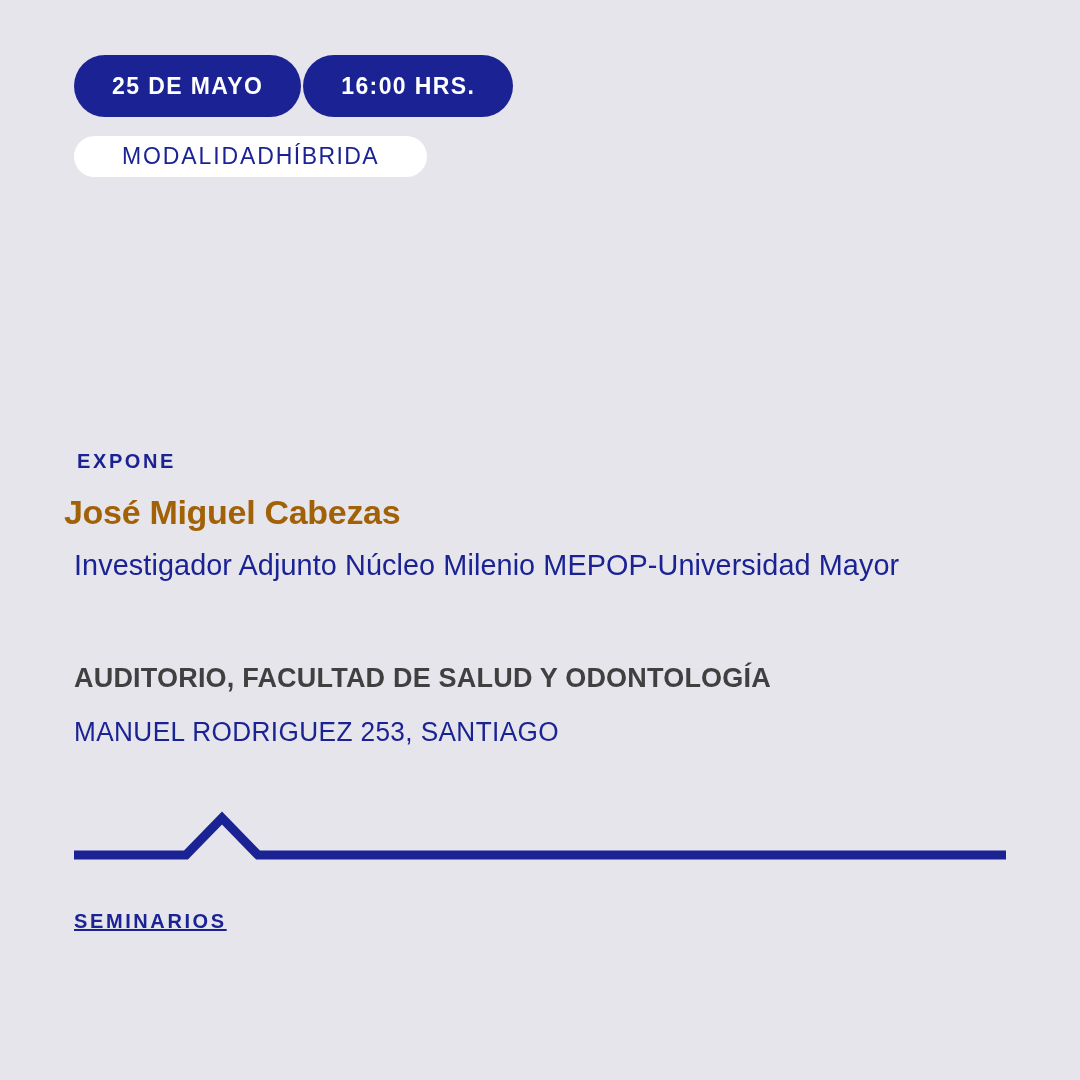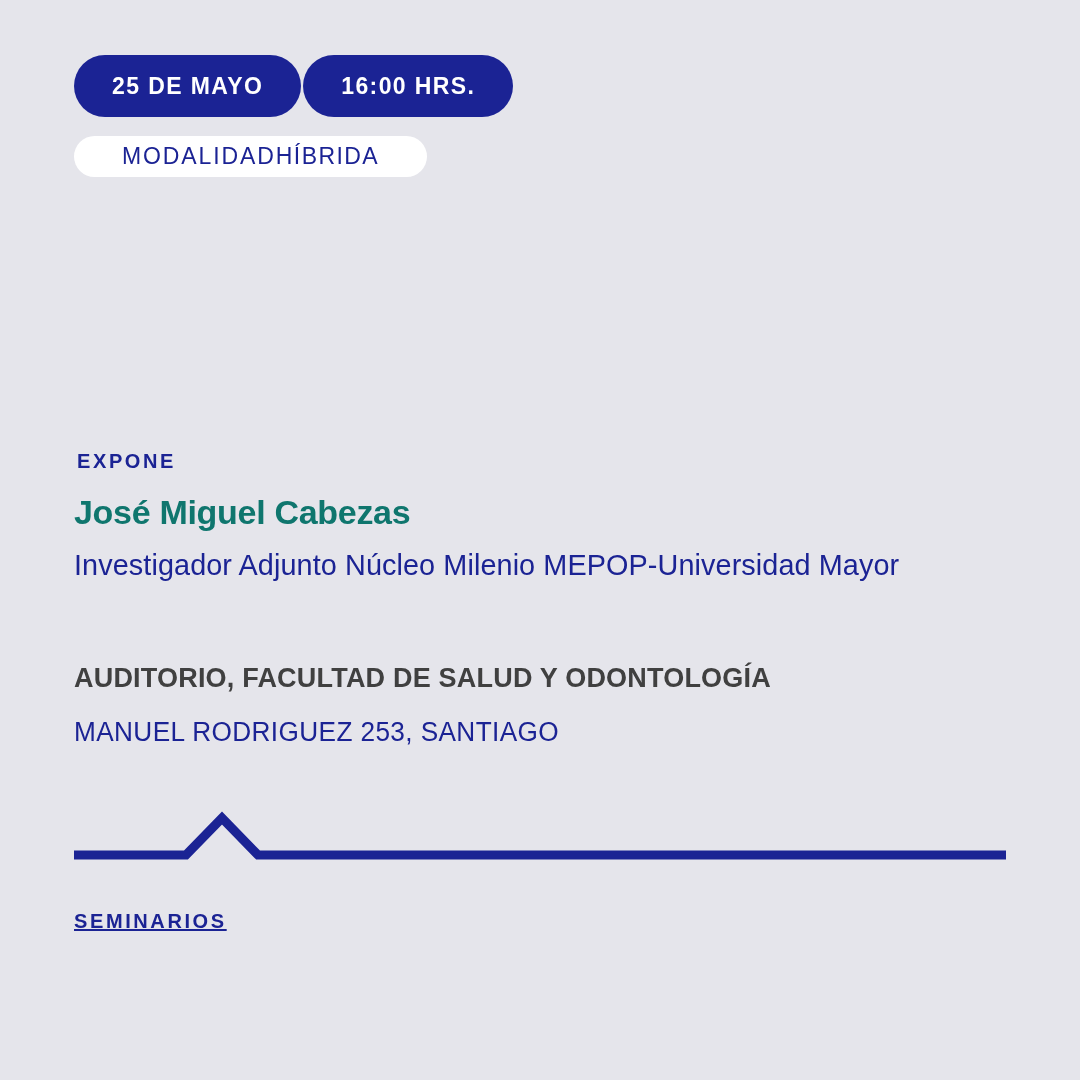--- a/index.html
+++ b/index.html
@@ -74,22 +74,22 @@
     position:absolute;
     color:#1b2394;
     font-weight:bold;
     font-size:20px;
     letter-spacing:2.6px;
   }
   .expone-label { left:77px; top:450px; }
 
   .speaker-name {
     position:absolute;
-    left:74px; top:493px;
-    color:#0f766e;
+    left:64px; top:493px;
+    color:#a16207;
     font-weight:bold;
     font-size:34px;
     letter-spacing:-0.3px;
   }
   .speaker-affil {
     position:absolute;
     left:74px; top:548px;
     color:#1b2394;
     font-weight:normal;
     font-size:30px;

